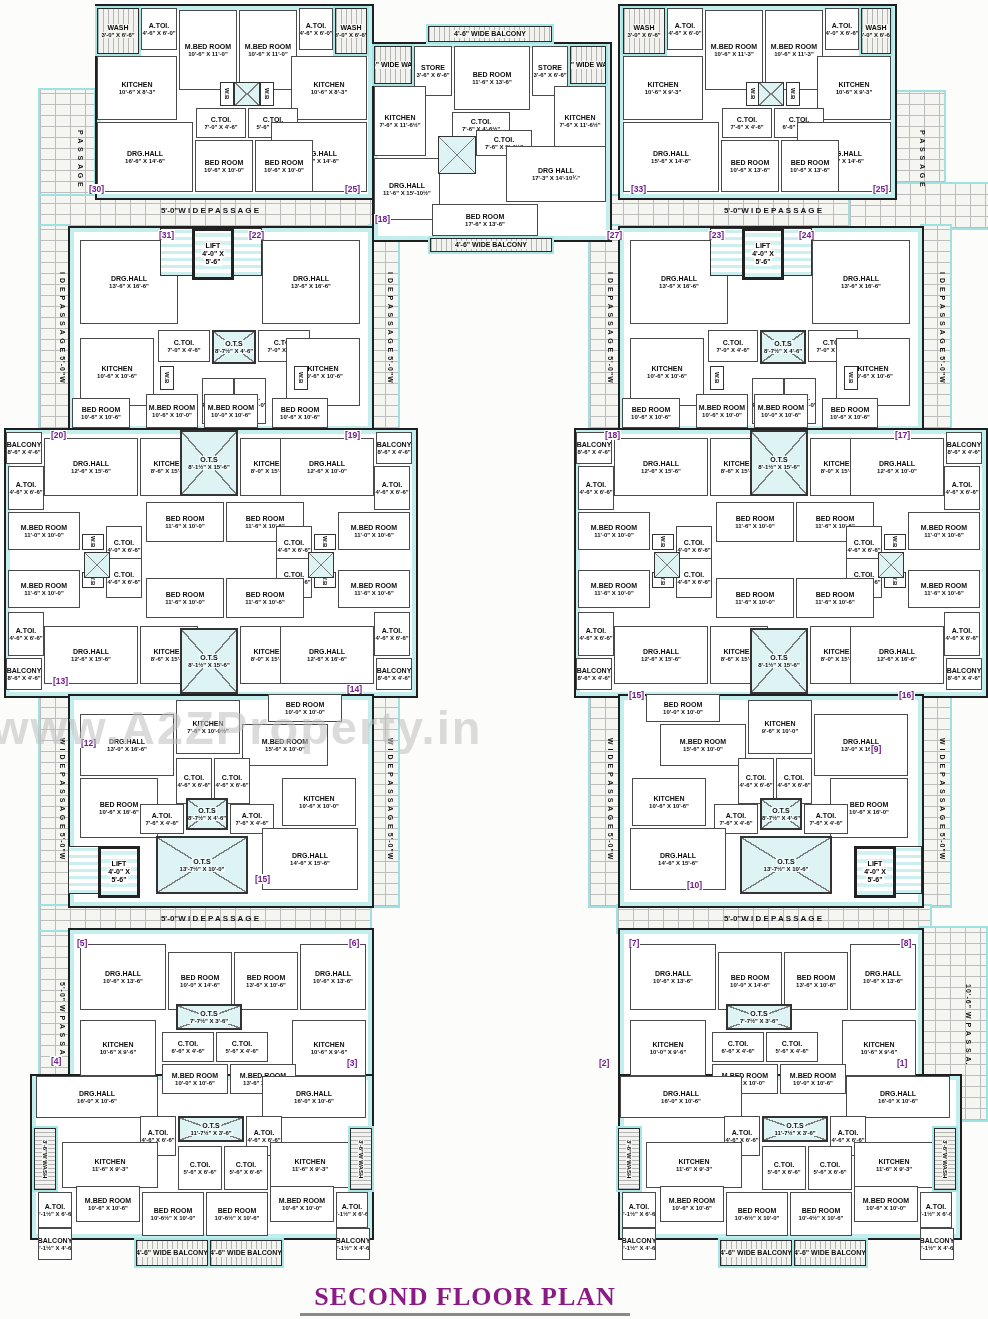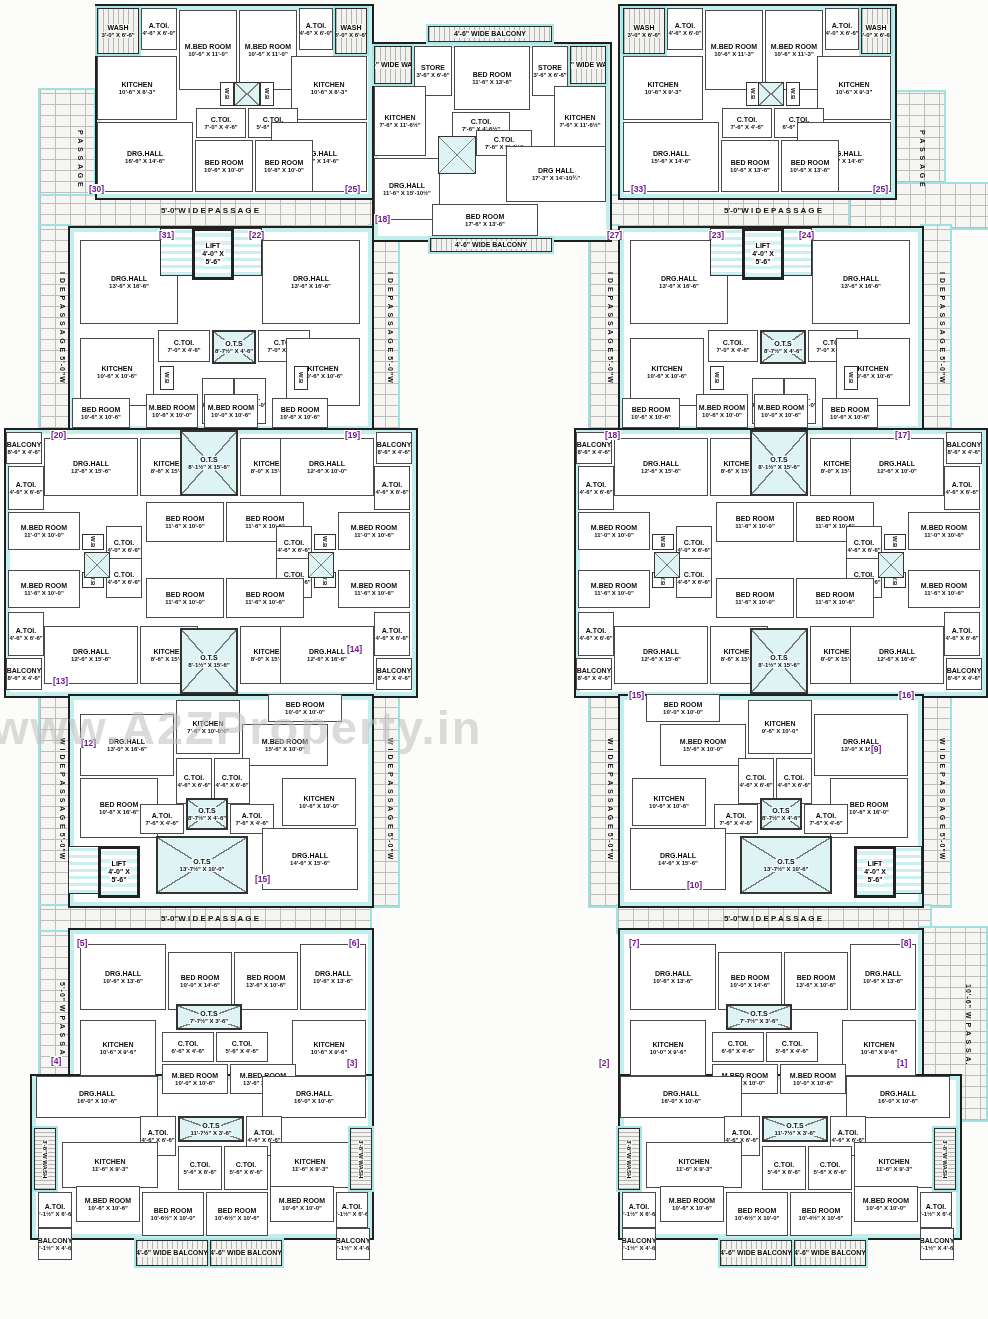--- a/index.html
+++ b/index.html
@@ -1061,30 +1061,31 @@
       <div class="unit" style="position: absolute; left: 872px; top: 184px;">[25]</div>
       <div class="unit" style="position: absolute; left: 158px; top: 230px;">[31]</div>
       <div class="unit" style="position: absolute; left: 248px; top: 230px;">[22]</div>
       <div class="unit" style="position: absolute; left: 708px; top: 230px;">[23]</div>
       <div class="unit" style="position: absolute; left: 798px; top: 230px;">[24]</div>
       <div class="unit" style="position: absolute; left: 50px; top: 430px;">[20]</div>
       <div class="unit" style="position: absolute; left: 344px; top: 430px;">[19]</div>
       <div class="unit" style="position: absolute; left: 604px; top: 430px;">[18]</div>
       <div class="unit" style="position: absolute; left: 894px; top: 430px;">[17]</div>
       <div class="unit" style="position: absolute; left: 52px; top: 676px;">[13]</div>
-      <div class="unit" style="position: absolute; left: 346px; top: 644px;">[14]</div>
+      <div class="unit" style="position: absolute; left: 346px; top: 684px;">[14]</div>
       <div class="unit" style="position: absolute; left: 628px; top: 690px;">[15]</div>
       <div class="unit" style="position: absolute; left: 898px; top: 690px;">[16]</div>
       <div class="unit" style="position: absolute; left: 80px; top: 738px;">[12]</div>
       <div class="unit" style="position: absolute; left: 254px; top: 874px;">[15]</div>
       <div class="unit" style="position: absolute; left: 870px; top: 744px;">[9]</div>
       <div class="unit" style="position: absolute; left: 686px; top: 880px;">[10]</div>
       <div class="unit" style="position: absolute; left: 76px; top: 938px;">[5]</div>
       <div class="unit" style="position: absolute; left: 348px; top: 938px;">[6]</div>
       <div class="unit" style="position: absolute; left: 628px; top: 938px;">[7]</div>
       <div class="unit" style="position: absolute; left: 900px; top: 938px;">[8]</div>
       <div class="unit" style="position: absolute; left: 50px; top: 1056px;">[4]</div>
       <div class="unit" style="position: absolute; left: 346px; top: 1058px;">[3]</div>
       <div class="unit" style="position: absolute; left: 598px; top: 1058px;">[2]</div>
       <div class="unit" style="position: absolute; left: 896px; top: 1058px;">[1]</div>
     </div>
   <div class="wm-url">www.A2ZProperty.in</div>
+  <div class="title">SECOND FLOOR PLAN</div>
 </div>
 
 </body></html>

